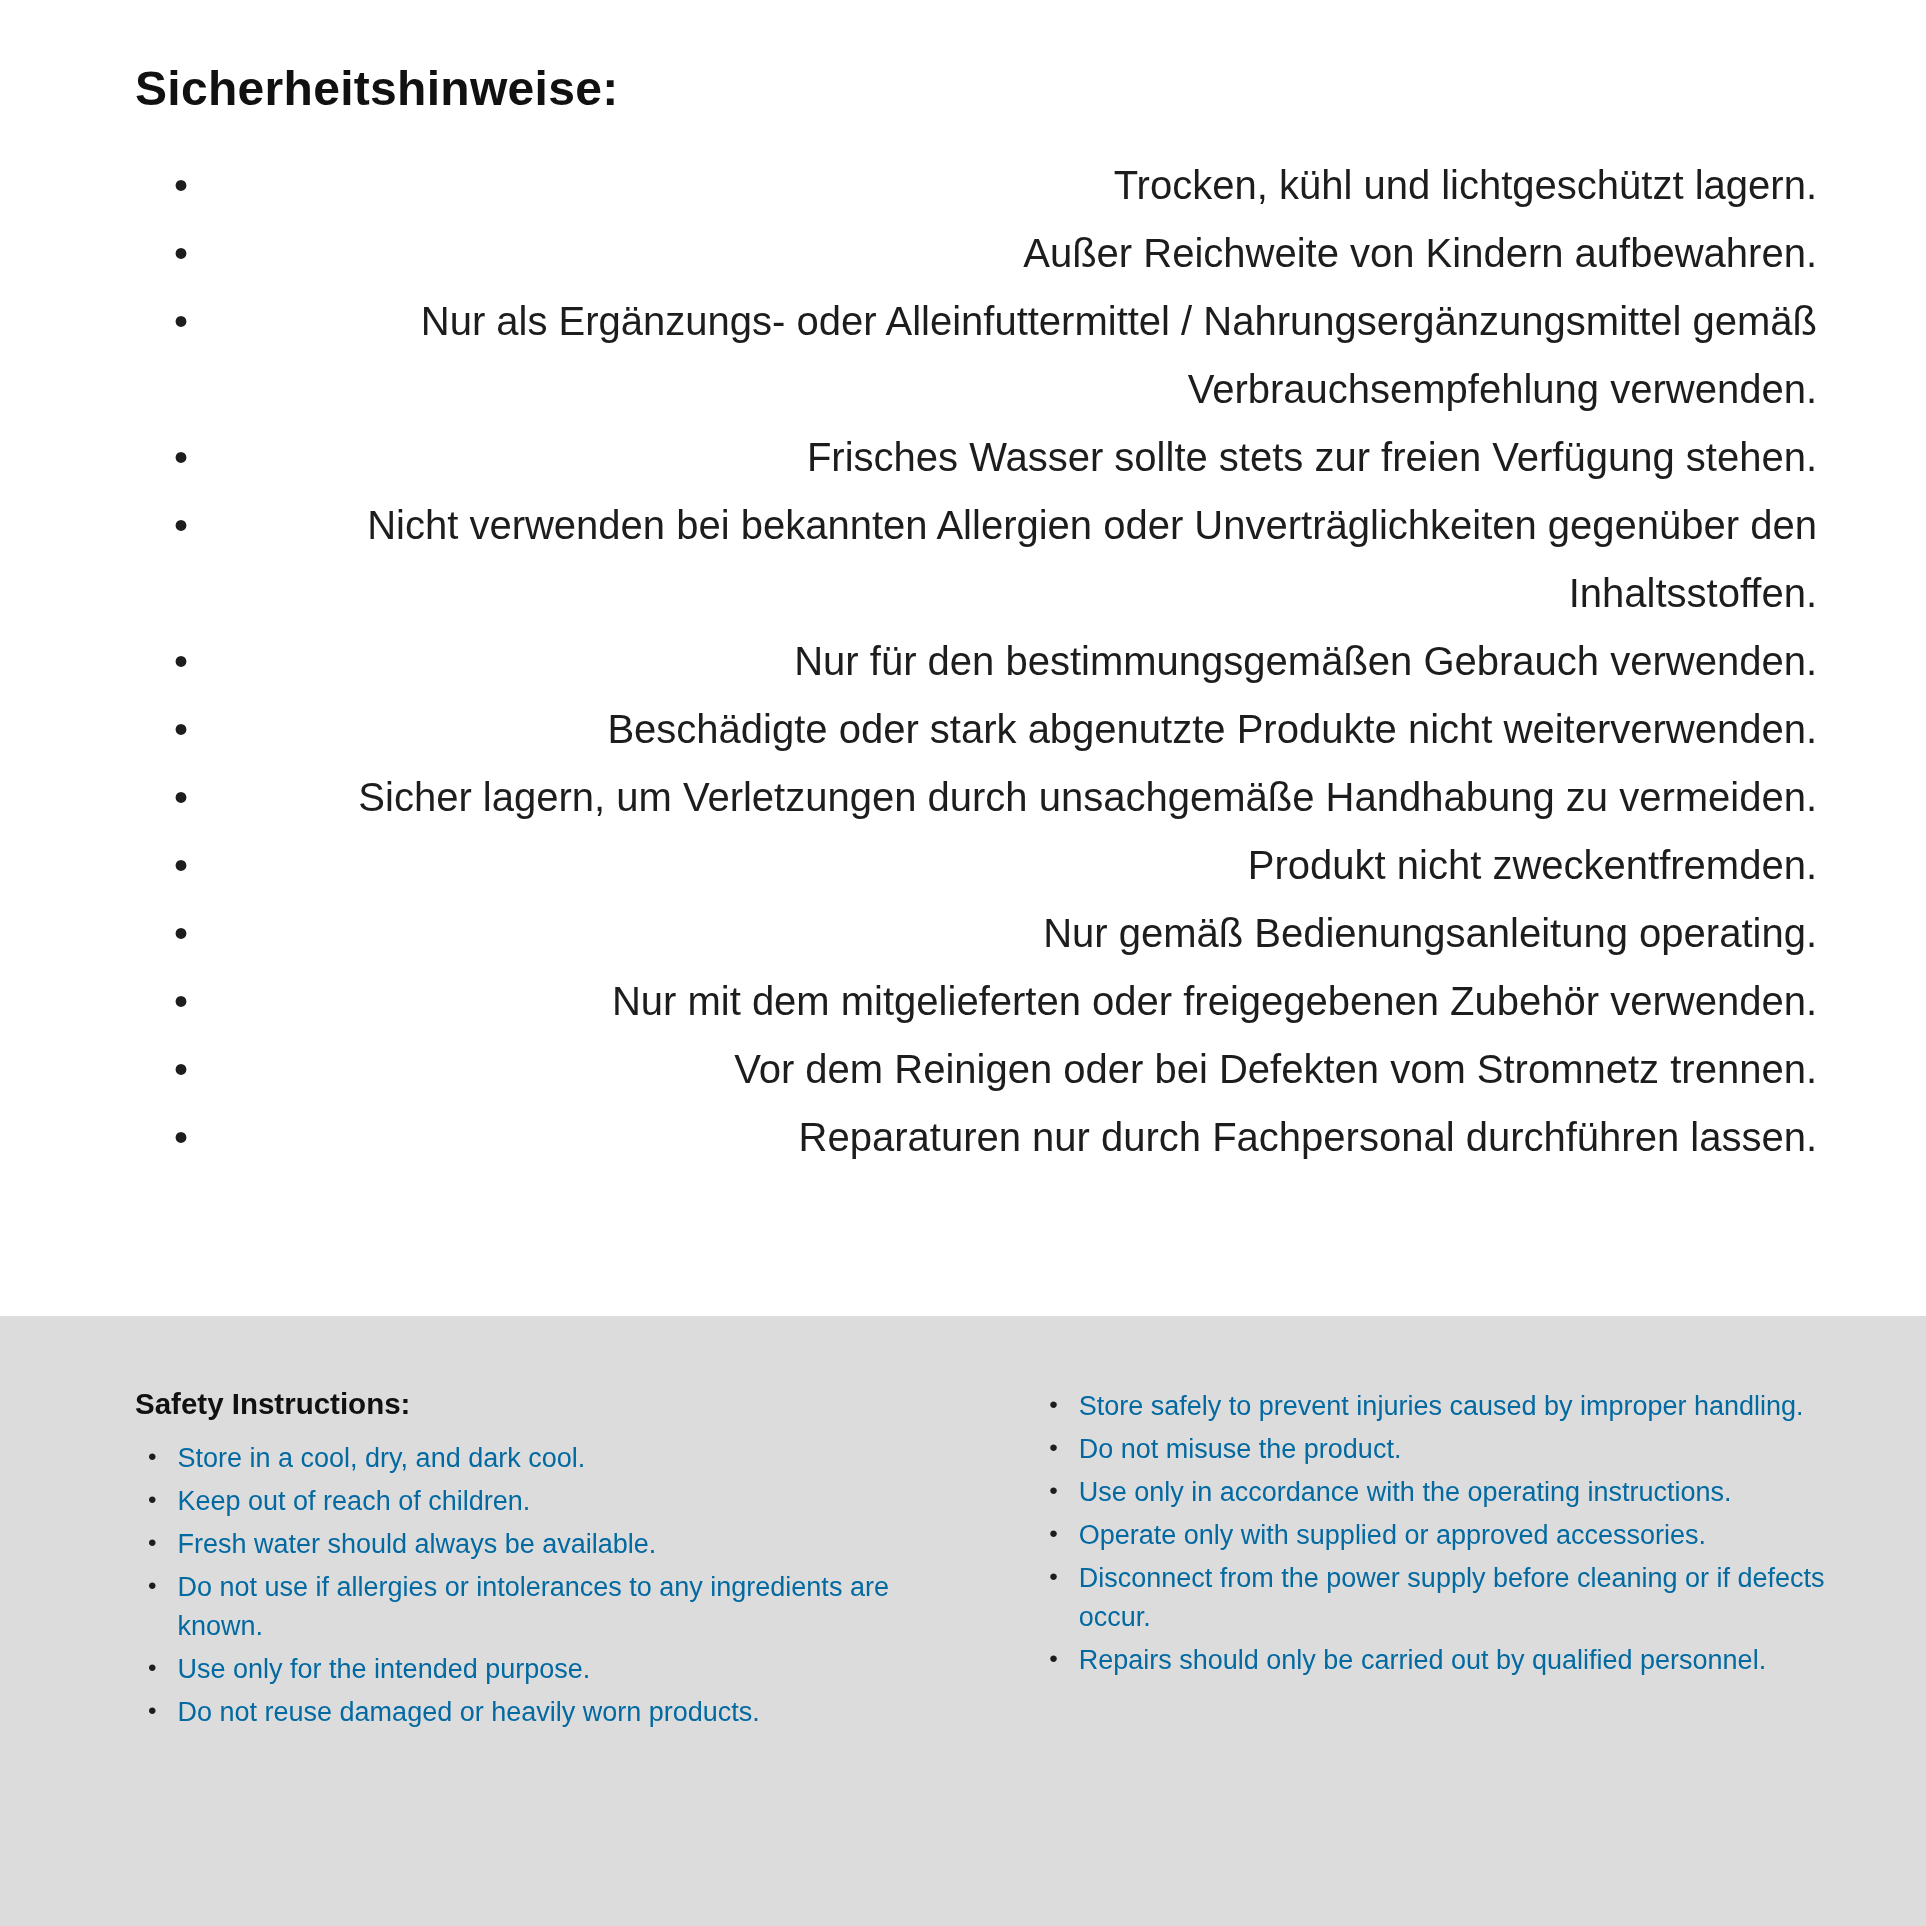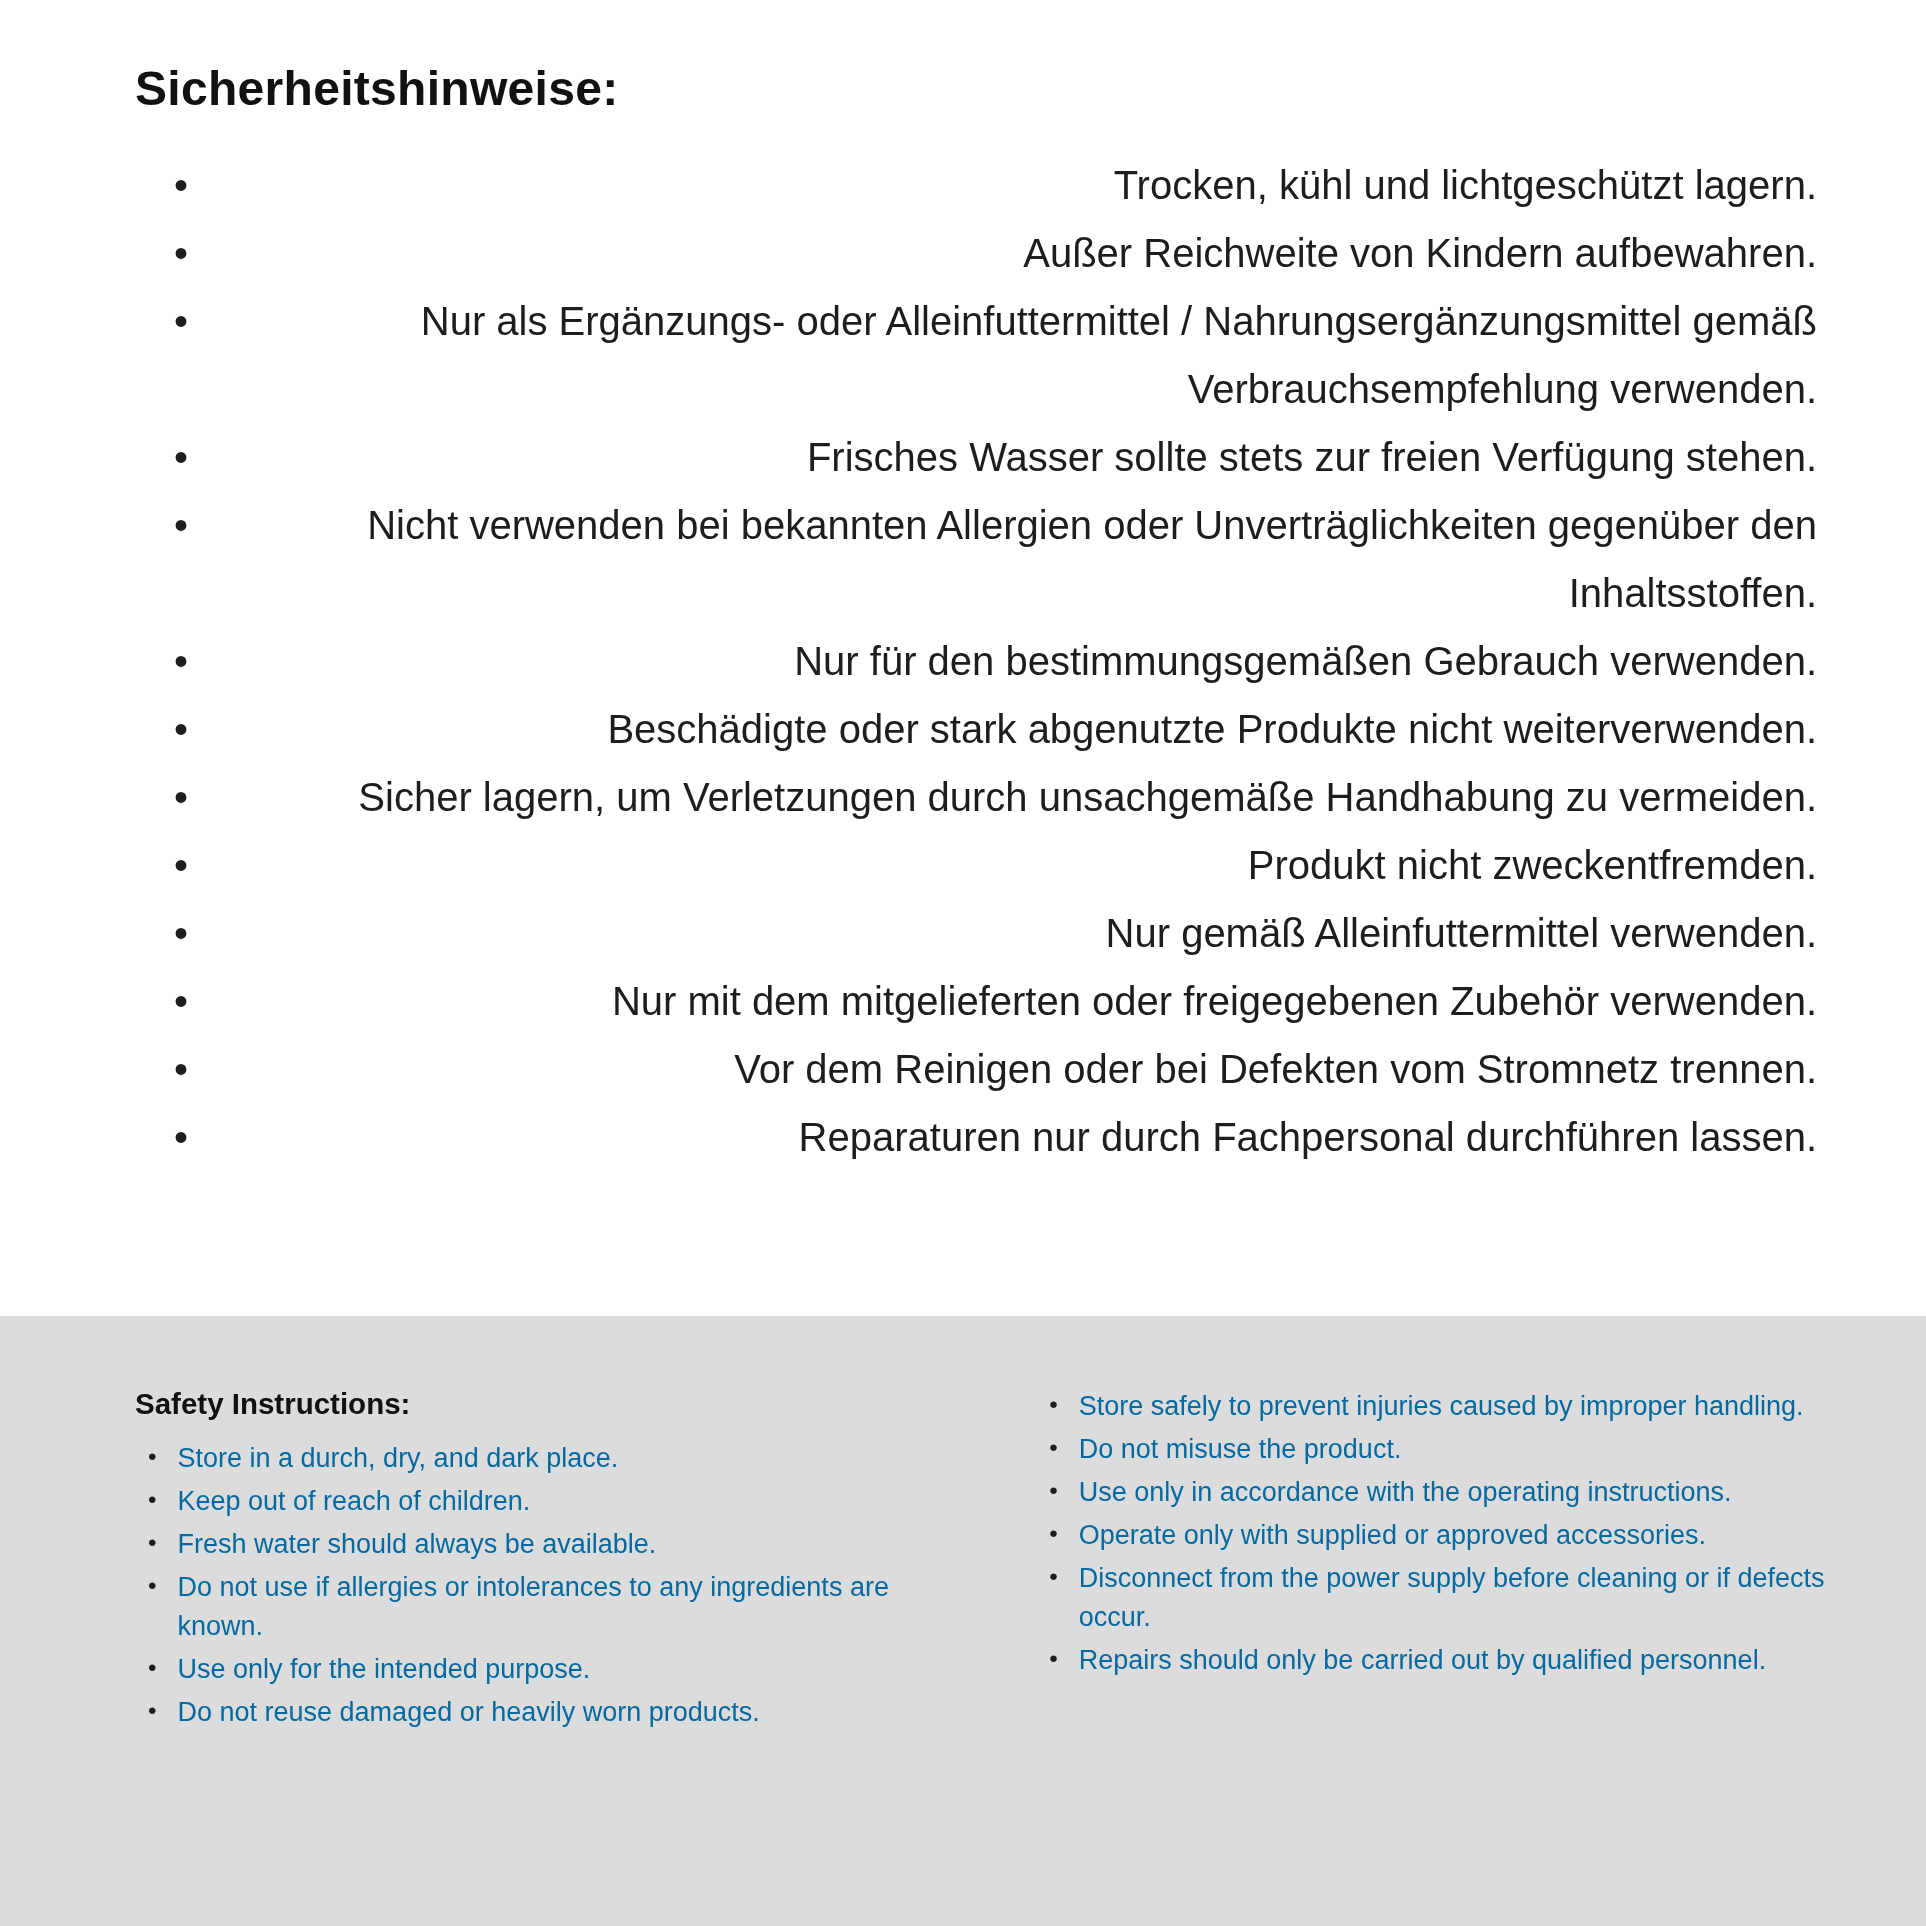--- a/index.html
+++ b/index.html
@@ -112,34 +112,34 @@
     <ul class="german-list">
       <li>Trocken, kühl und lichtgeschützt lagern.</li>
       <li>Außer Reichweite von Kindern aufbewahren.</li>
       <li>Nur als Ergänzungs- oder Alleinfuttermittel / Nahrungsergänzungsmittel gemäß Verbrauchsempfehlung verwenden.</li>
       <li>Frisches Wasser sollte stets zur freien Verfügung stehen.</li>
       <li>Nicht verwenden bei bekannten Allergien oder Unverträglichkeiten gegenüber den Inhaltsstoffen.</li>
       <li>Nur für den bestimmungsgemäßen Gebrauch verwenden.</li>
       <li>Beschädigte oder stark abgenutzte Produkte nicht weiterverwenden.</li>
       <li>Sicher lagern, um Verletzungen durch unsachgemäße Handhabung zu vermeiden.</li>
       <li>Produkt nicht zweckentfremden.</li>
-      <li>Nur gemäß Alleinfuttermittel verwenden.</li>
+      <li>Nur gemäß Bedienungsanleitung operating.</li>
       <li>Nur mit dem mitgelieferten oder freigegebenen Zubehör verwenden.</li>
       <li>Vor dem Reinigen oder bei Defekten vom Stromnetz trennen.</li>
       <li>Reparaturen nur durch Fachpersonal durchführen lassen.</li>
     </ul>
   </section>
 
   <section class="english-section">
     <div class="english-columns">
 
       <div class="english-left">
         <h2 class="english-heading">Safety Instructions:</h2>
         <ul class="english-list">
-          <li>Store in a durch, dry, and dark place.</li>
+          <li>Store in a cool, dry, and dark cool.</li>
           <li>Keep out of reach of children.</li>
           <li>Fresh water should always be available.</li>
           <li>Do not use if allergies or intolerances to any ingredients are known.</li>
           <li>Use only for the intended purpose.</li>
           <li>Do not reuse damaged or heavily worn products.</li>
         </ul>
       </div>
 
       <div class="english-right">
         <ul class="english-list">

